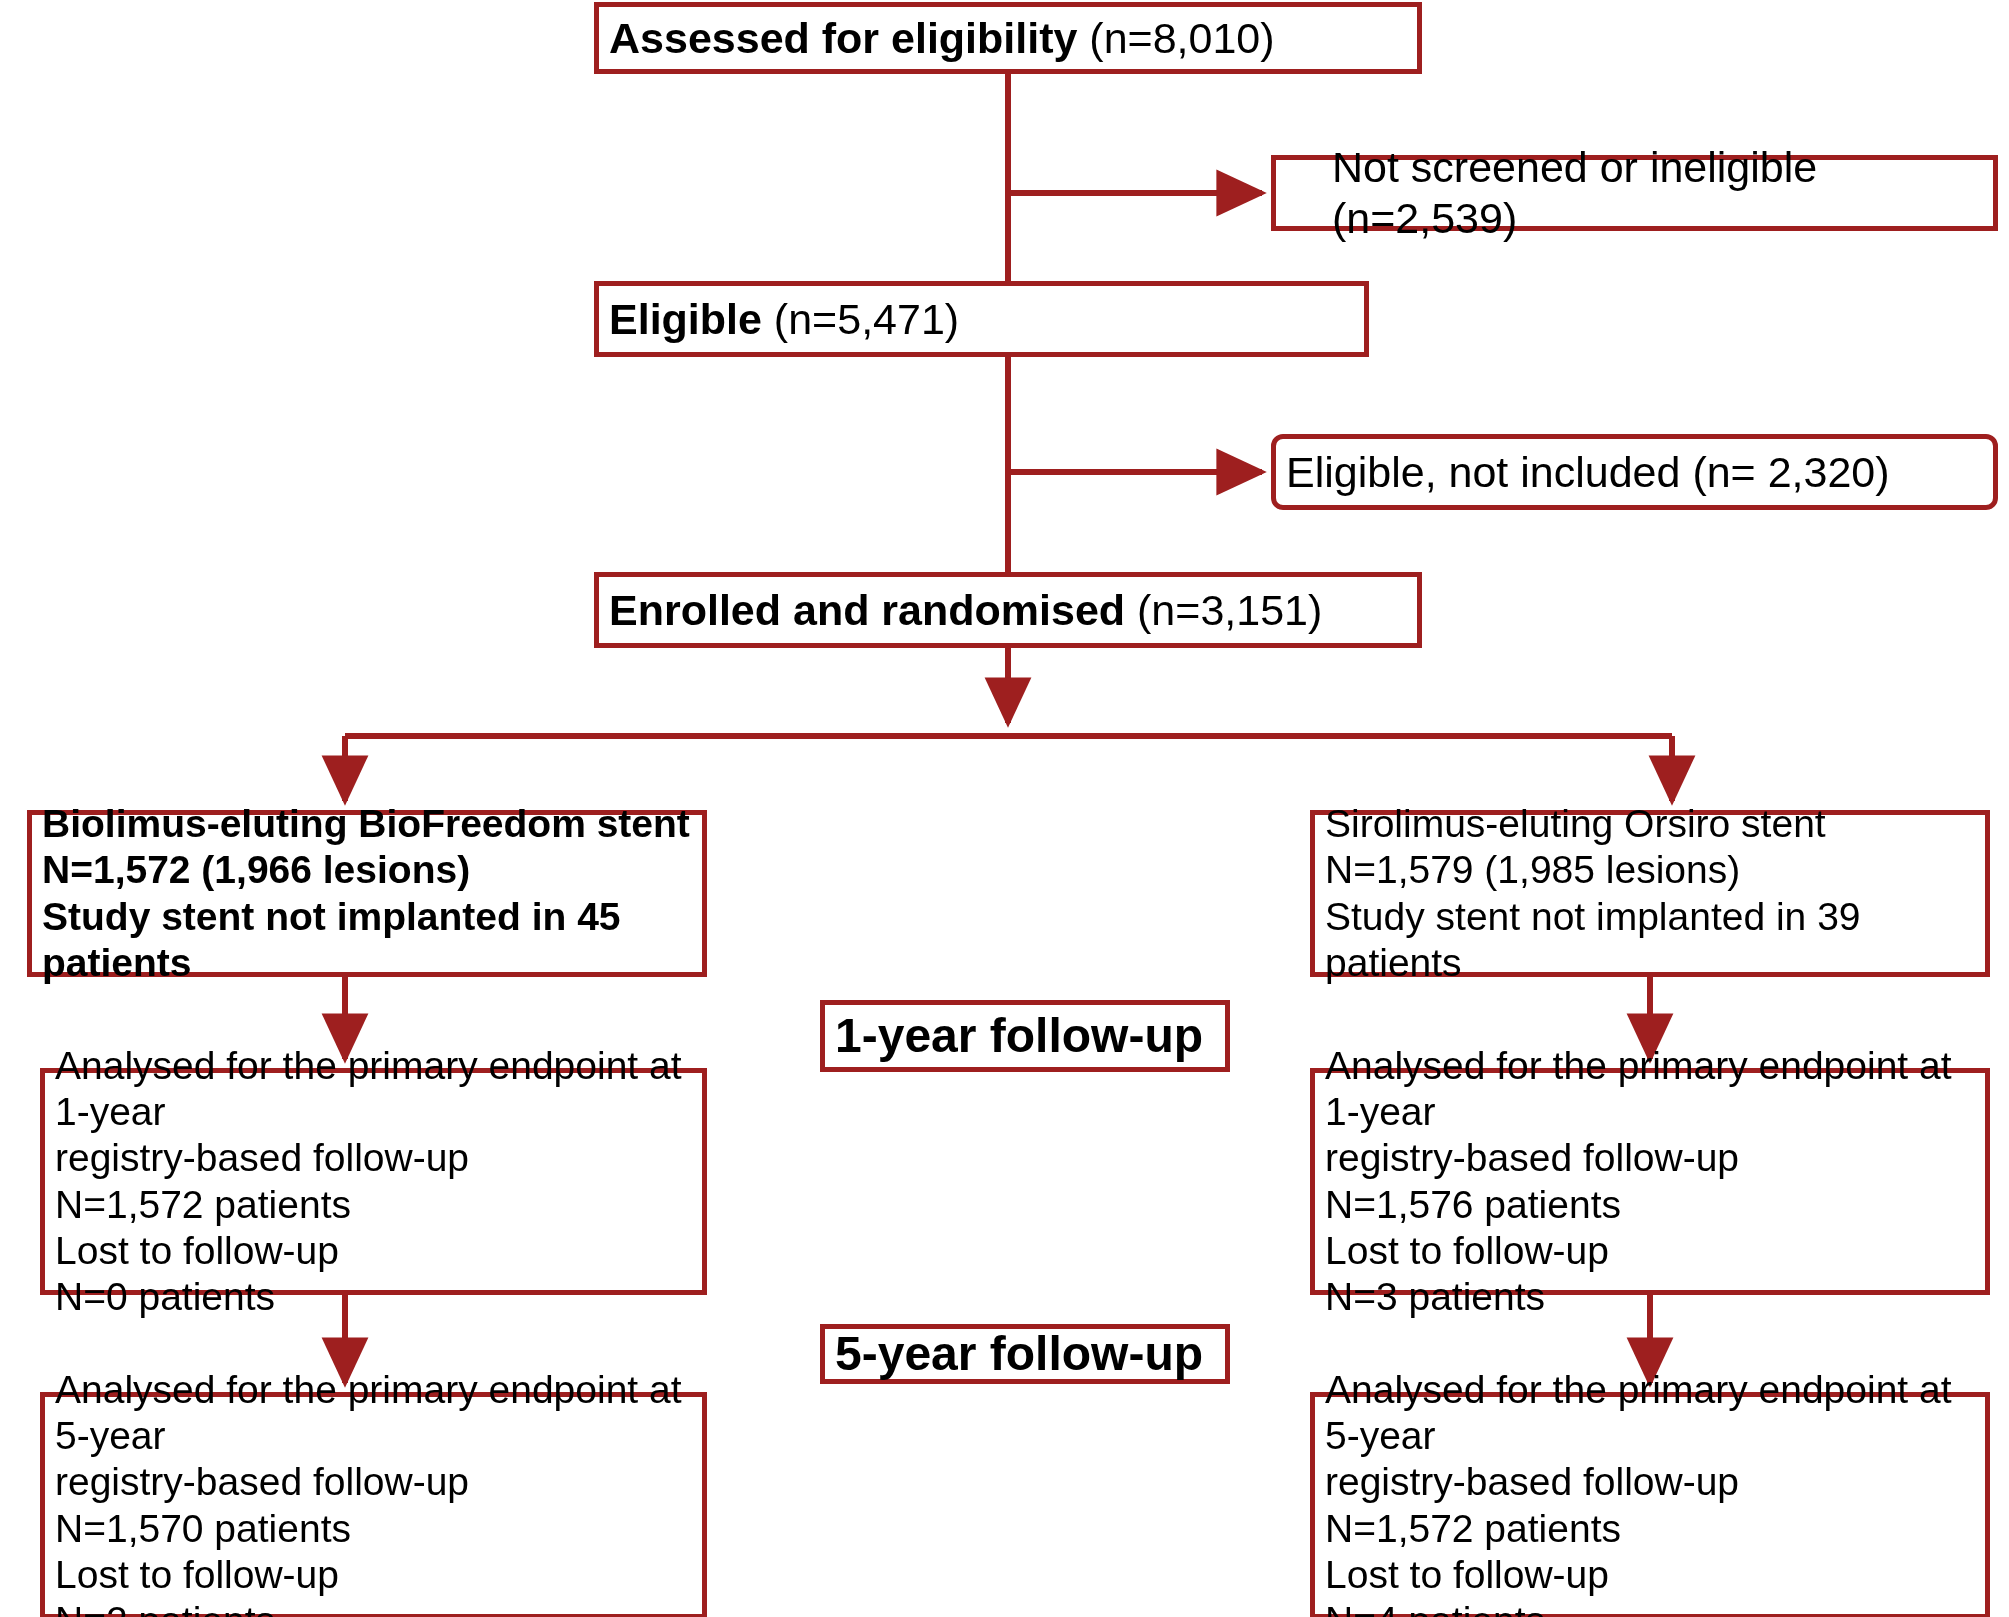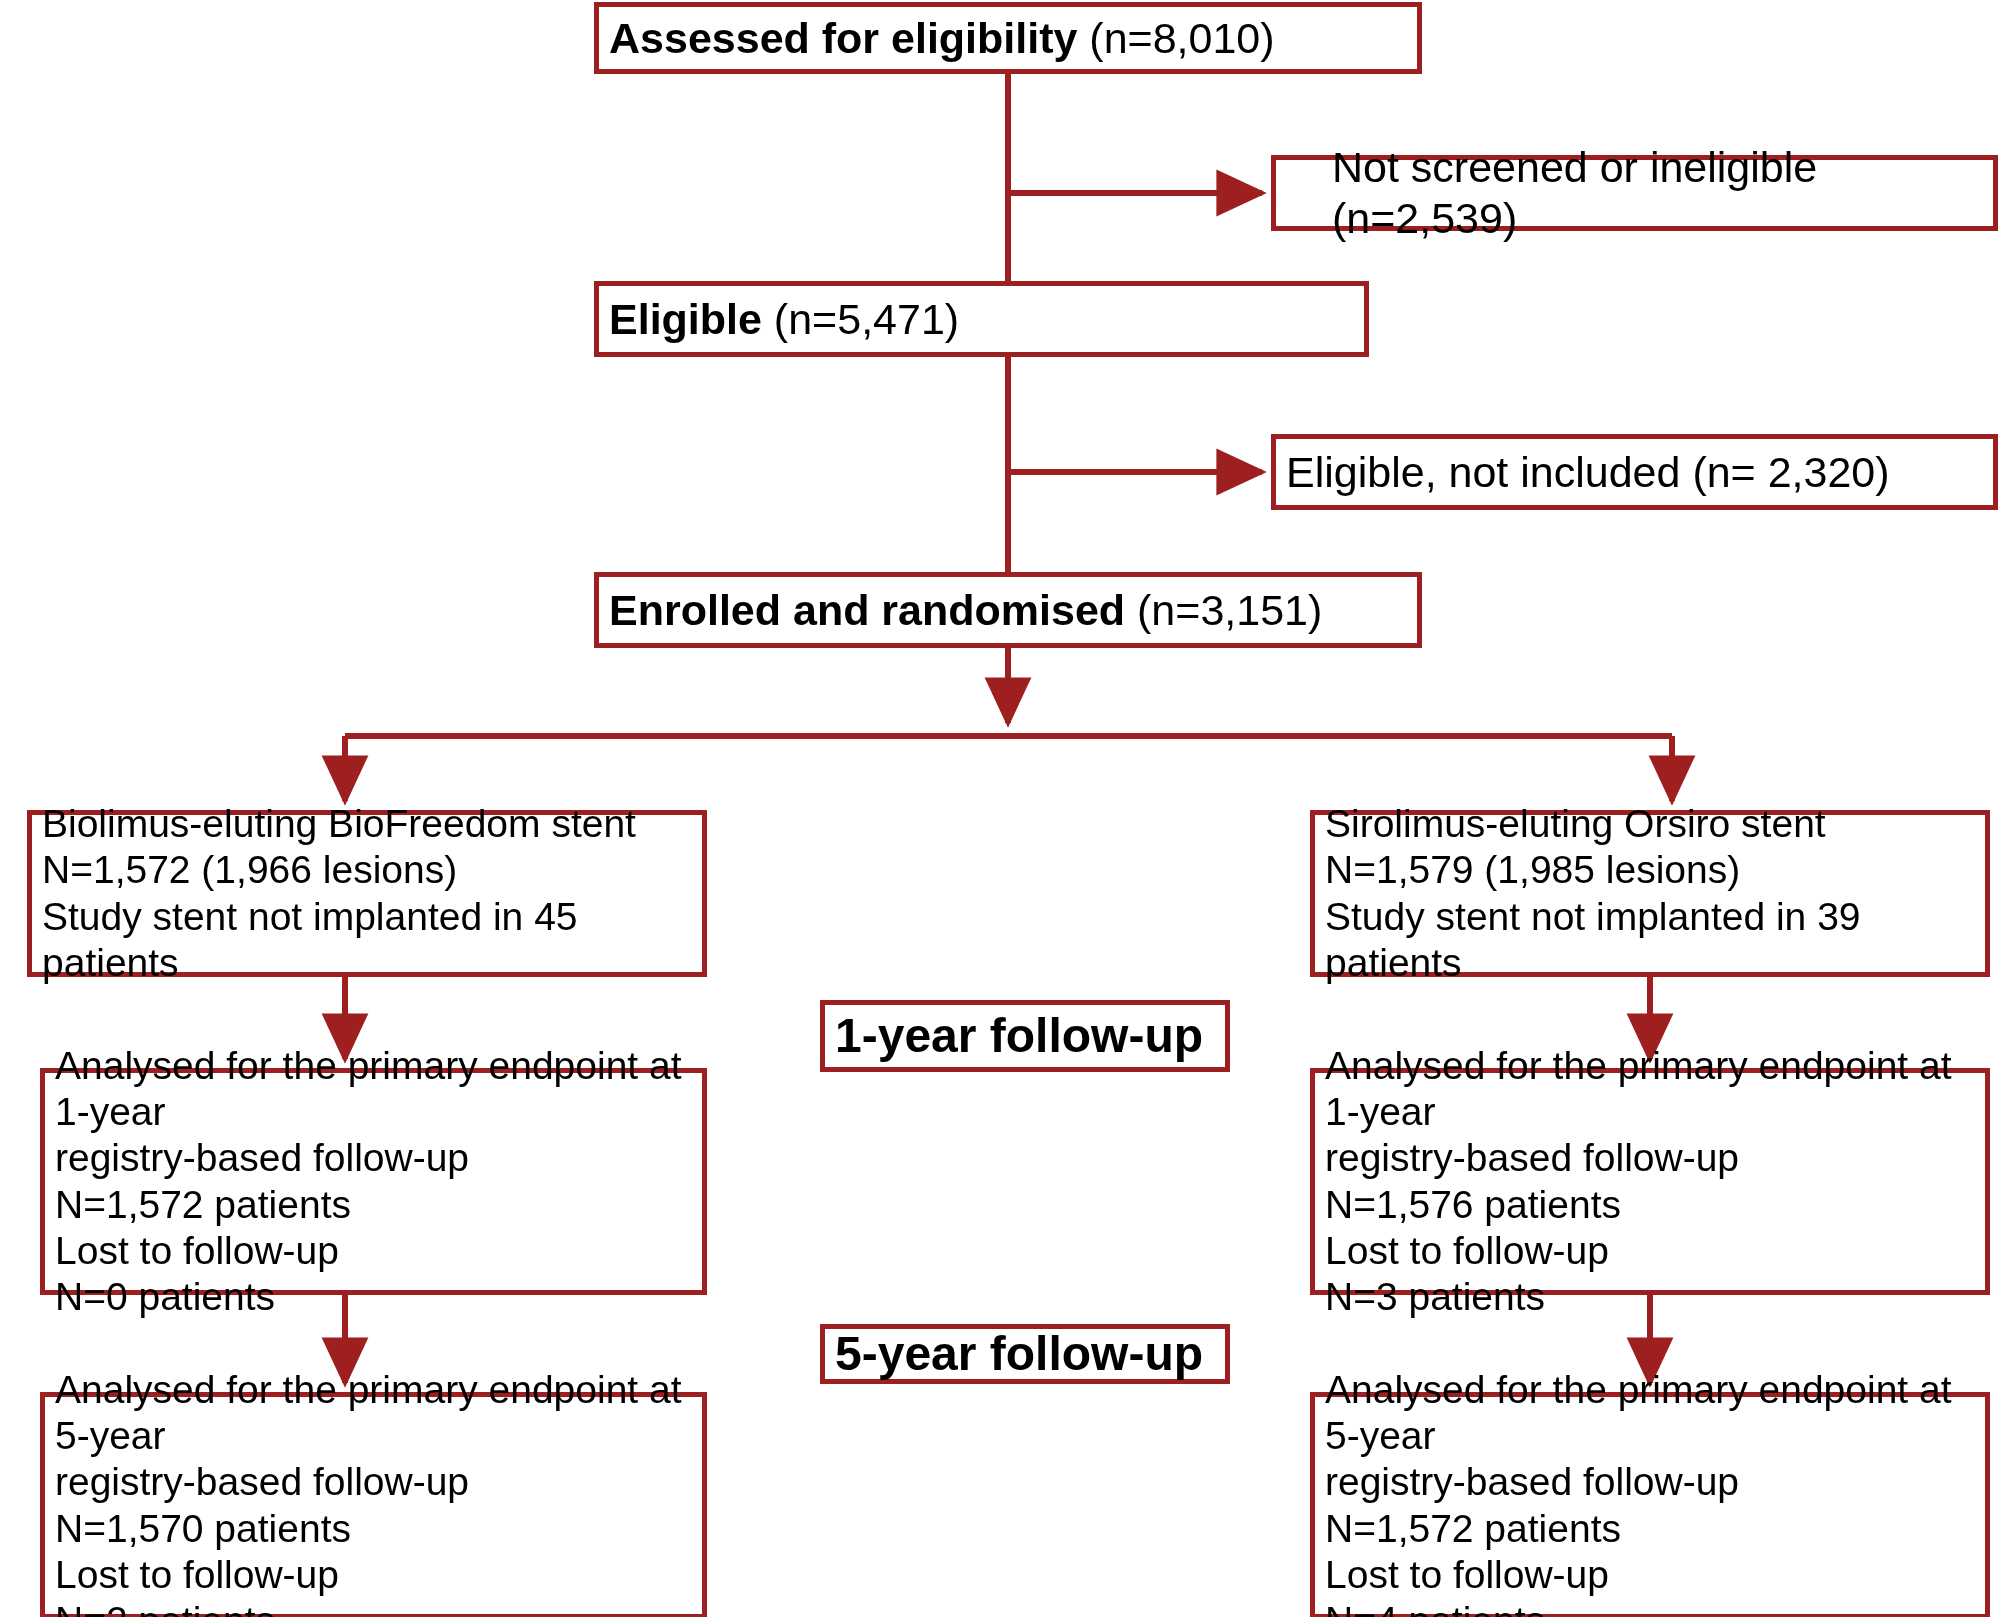--- a/index.html
+++ b/index.html
@@ -42,21 +42,21 @@
     padding: 0 10px;
     white-space: pre-line;
   }
   
   .top-box { font-size: 43px; }
   .top-box .strong { font-weight: bold; }
 
   #node-assessed  { left: 594px;  top: 2px;    width: 828px;  height: 72px; }
   #node-notscreen { left: 1271px; top: 155px;  width: 727px;  height: 76px; }
   #node-eligible  { left: 594px;  top: 281px;  width: 775px;  height: 76px; }
-  #node-notincl   { left: 1271px; top: 434px;  width: 727px;  height: 76px; }
+  #node-notincl   { left: 1271px; top: 434px;  width: 727px;  height: 76px; border-radius: 12px; }
   #node-enrolled  { left: 594px;  top: 572px;  width: 828px;  height: 76px; }
 
   
   .arm-box { font-size: 39px; }
   #node-arm-left  { left: 27px;   top: 810px;  width: 680px;  height: 167px; }
   #node-arm-right { left: 1310px; top: 810px;  width: 680px;  height: 167px; }
 
   
   .fu-label { font-size: 48px; font-weight: bold; margin-left: 20px; }
   #node-fu1 { left: 800px;  top: 1000px; width: 410px; height: 72px; }
@@ -117,21 +117,21 @@
   </div>
 
   <div class="node top-box" id="node-notincl" style="border-color: rgb(158, 31, 31);">
     <span class="txt">Eligible, not included (n= 2,320)</span>
   </div>
 
   <div class="node top-box" id="node-enrolled" style="border-color: rgb(158, 31, 31);">
     <span class="txt"><span class="strong">Enrolled and randomised</span><span> (n=3,151)</span></span>
   </div>
 
-  <div class="node arm-box" id="node-arm-left" style="border-color: rgb(158, 31, 31);">
+  <div class="node arm-box" id="node-arm-left" style="border-color: rgb(158, 31, 31); font-weight: bold;">
     <span class="txt">Biolimus-eluting BioFreedom stent
 N=1,572 (1,966 lesions)
 Study stent not implanted in 45 patients</span>
   </div>
 
   <div class="node arm-box" id="node-arm-right" style="border-color: rgb(158, 31, 31);">
     <span class="txt">Sirolimus-eluting Orsiro stent
 N=1,579 (1,985 lesions)
 Study stent not implanted in 39 patients</span>
   </div>

